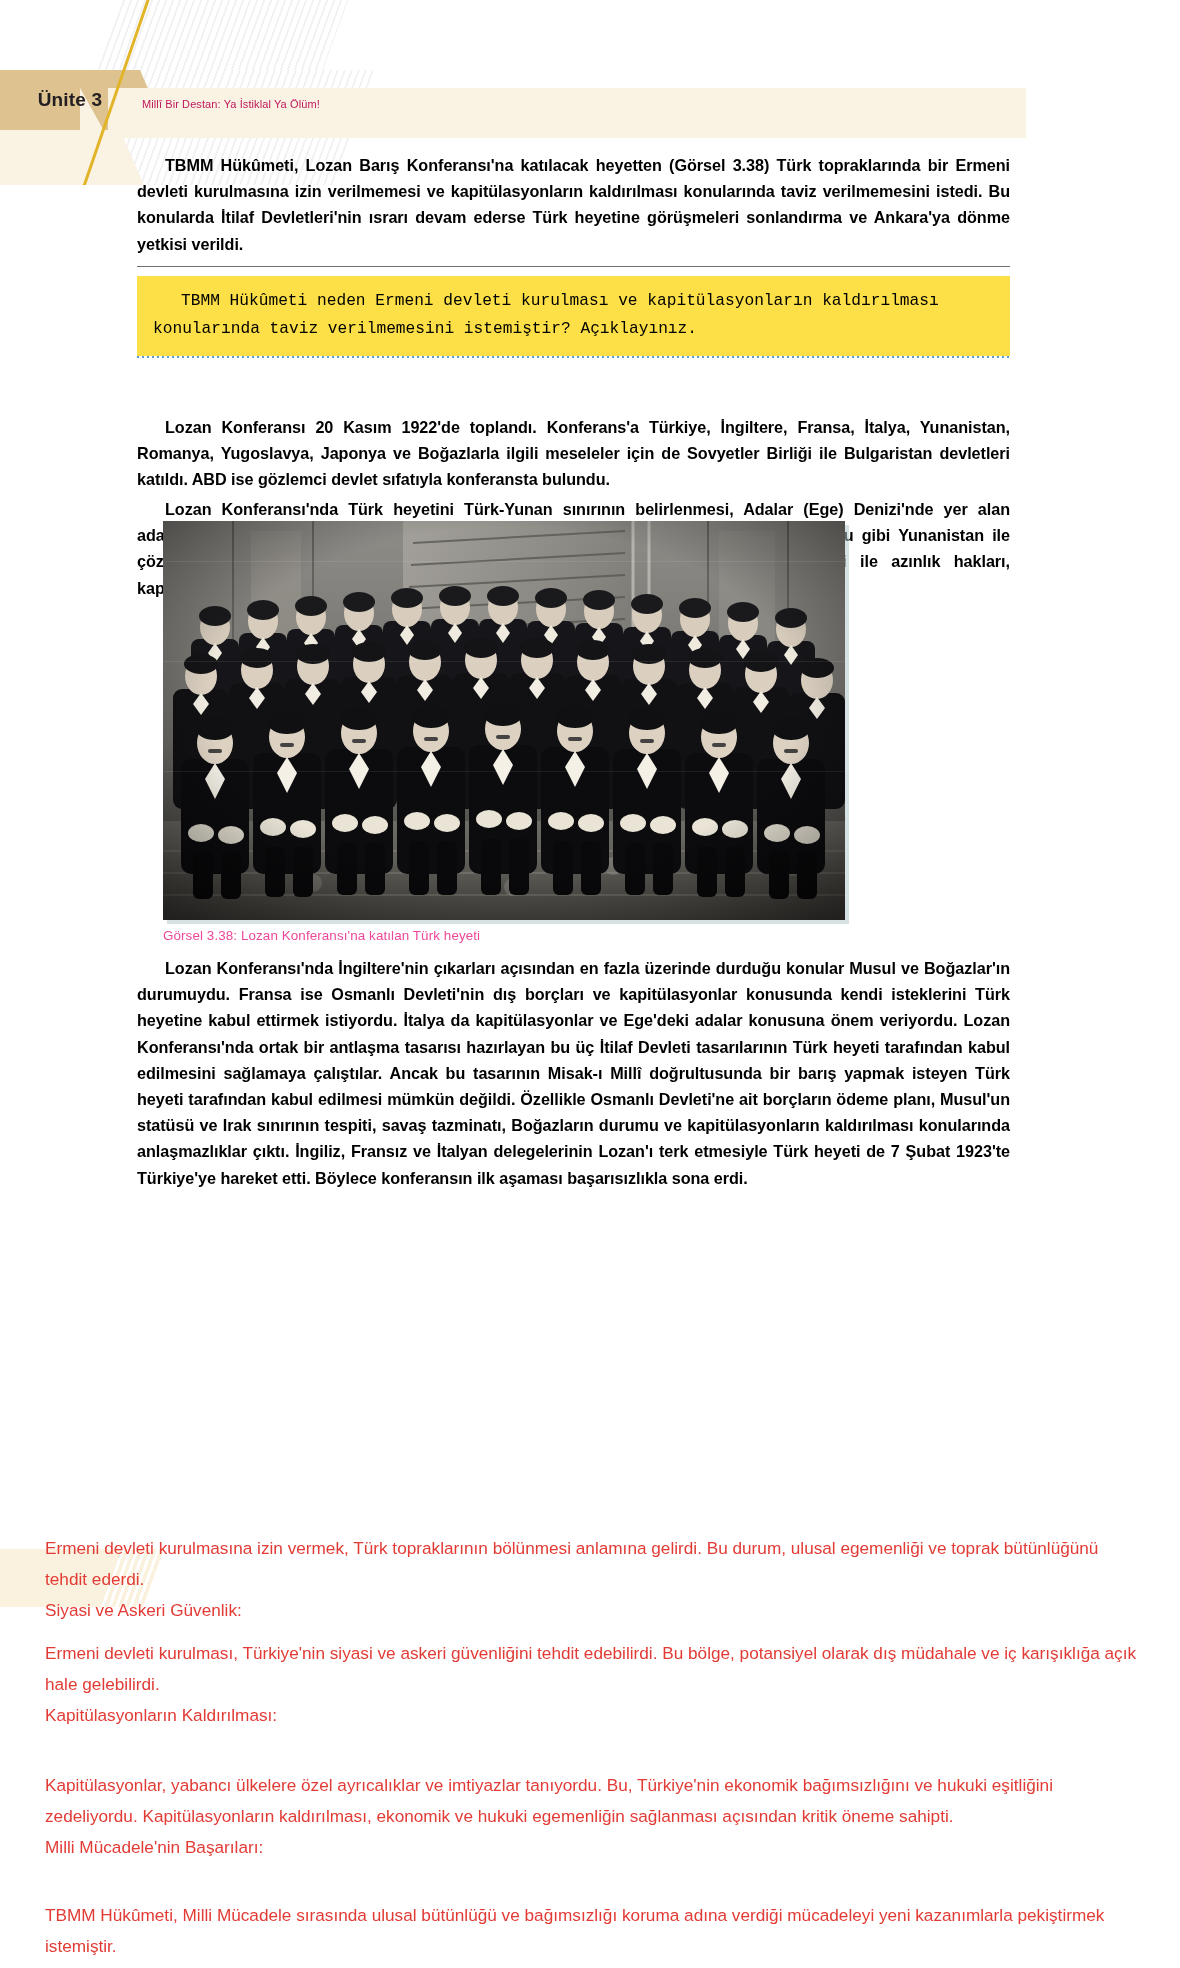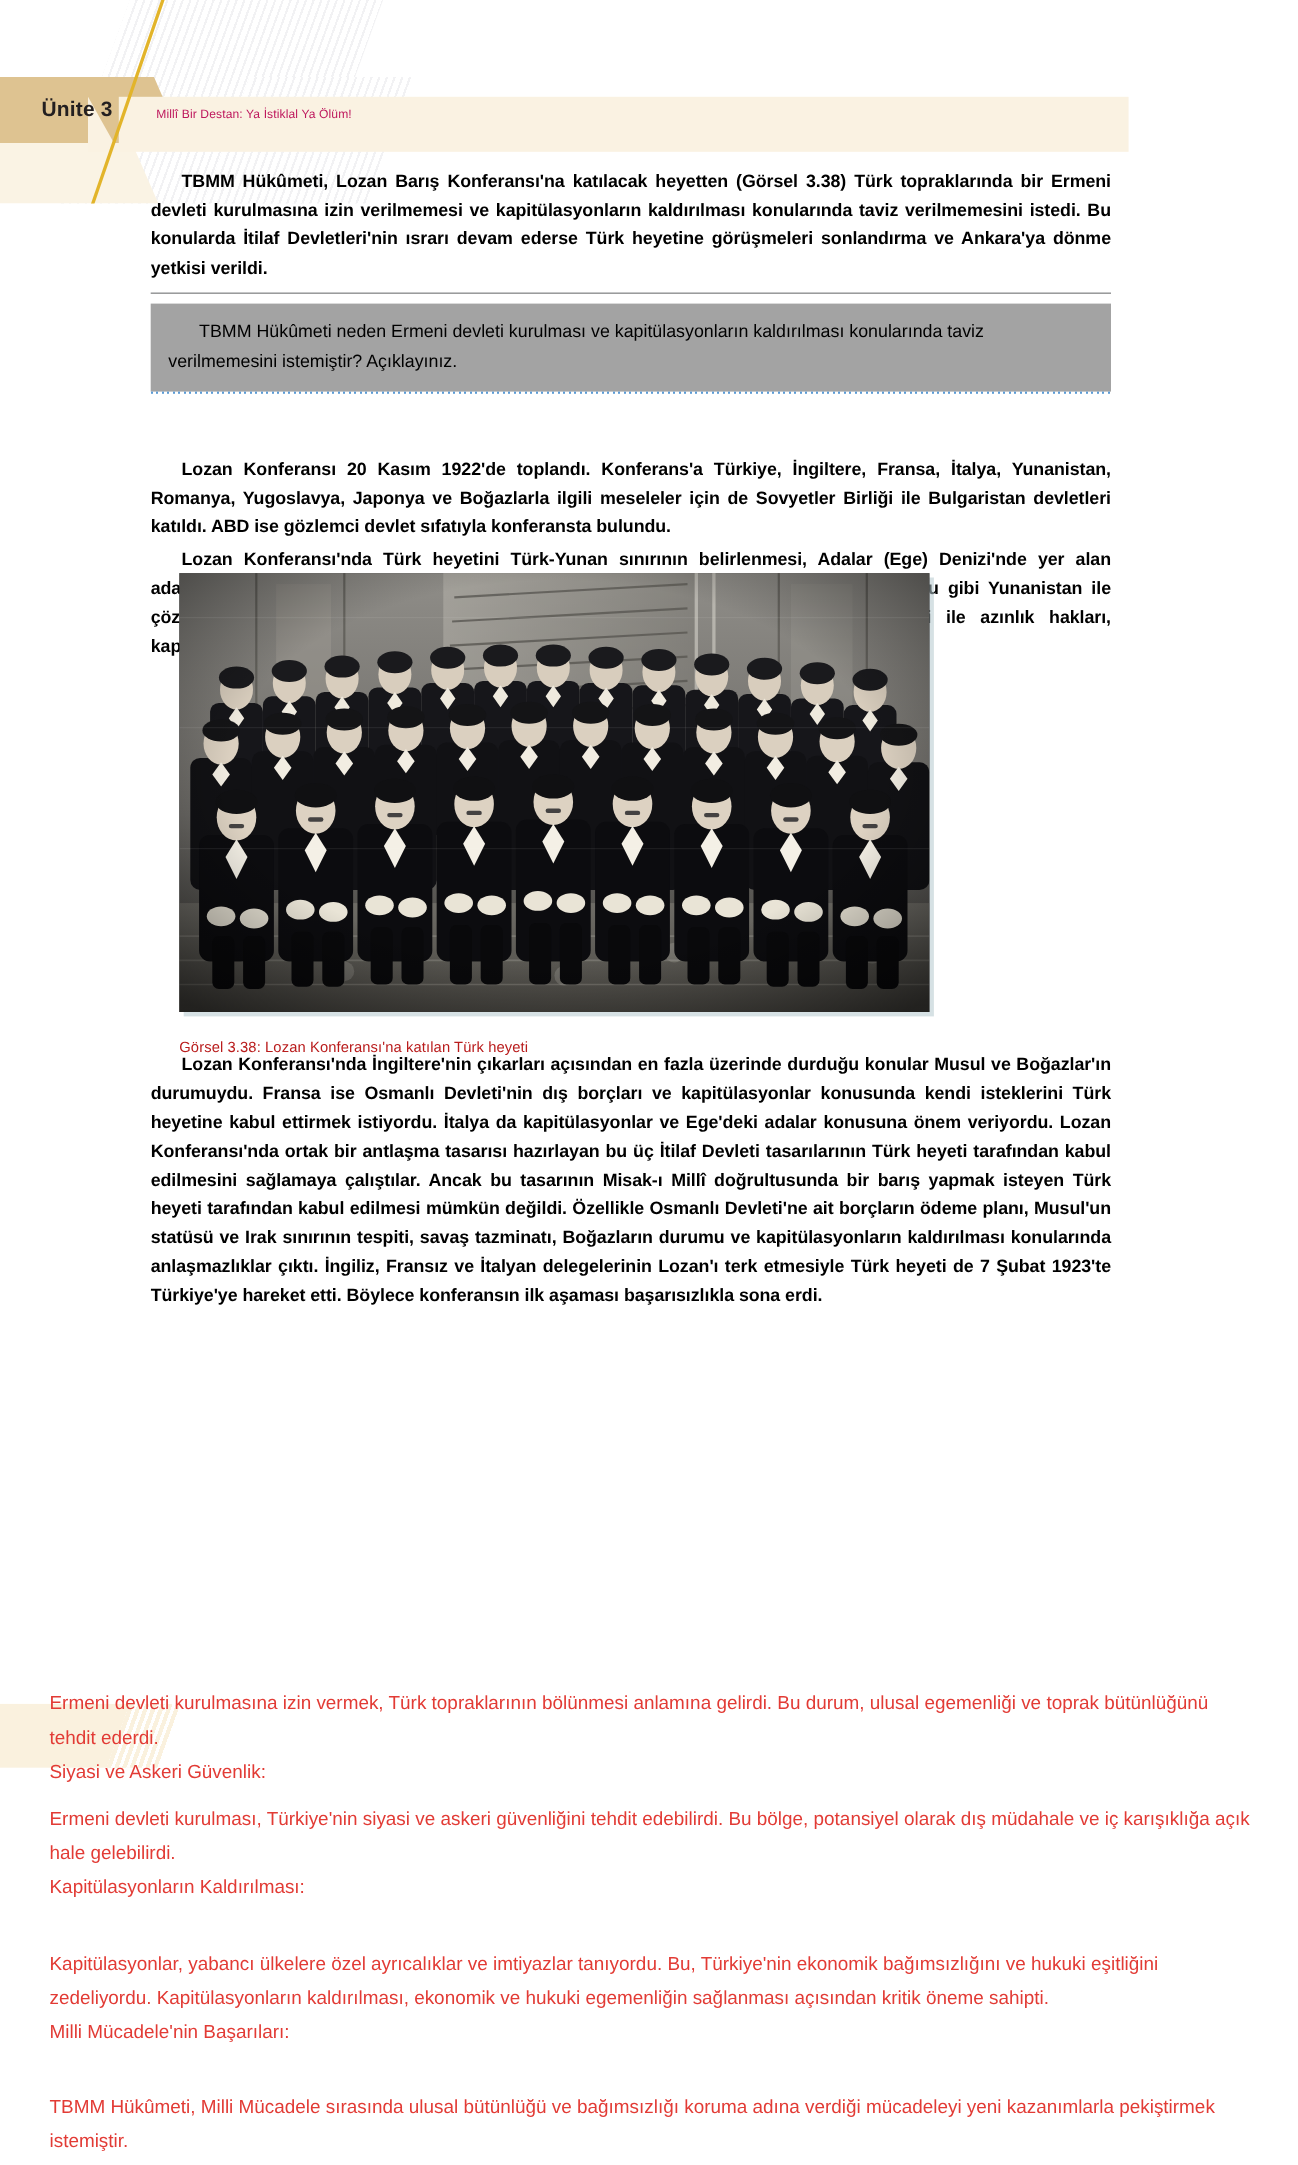--- a/index.html
+++ b/index.html
@@ -149,22 +149,23 @@
     font-weight: bold;
   }
 
   
   .rule-top {
     height: 1px;
     background: #6f7173;
     width: 100%;
   }
   .question-box {
-    background: #a3a3a3;
+    background: #fde047;
     padding: 11px 16px 13px 16px;
+    font-family: Liberation Mono, monospace;
   }
   .question-box p {
     margin: 0;
     font-size: 16.2px;
     line-height: 28px;
     color: #000;
     text-indent: 28px;
     text-align: left;
   }
   .rule-dotted {
@@ -188,24 +189,23 @@
     overflow: hidden;
     background: #2b2b2b;
     box-shadow: 4px 4px 0 0 rgba(180,200,205,.55);
   }
   .photo svg { display: block; }
   .caption {
     position: absolute;
     left: 163px;
     top: 928px;
     font-size: 13.4px;
-    color: #b91c1c;
+    color: #ec4899;
     font-family: "Liberation Sans", sans-serif;
     letter-spacing: .1px;
-    margin-top: 16px;
   }
 
   
   .answer {
     position: absolute;
     left: 45px;
     width: 1095px;
     color: #e23b35;
     font-size: 17.2px;
     line-height: 31px;

